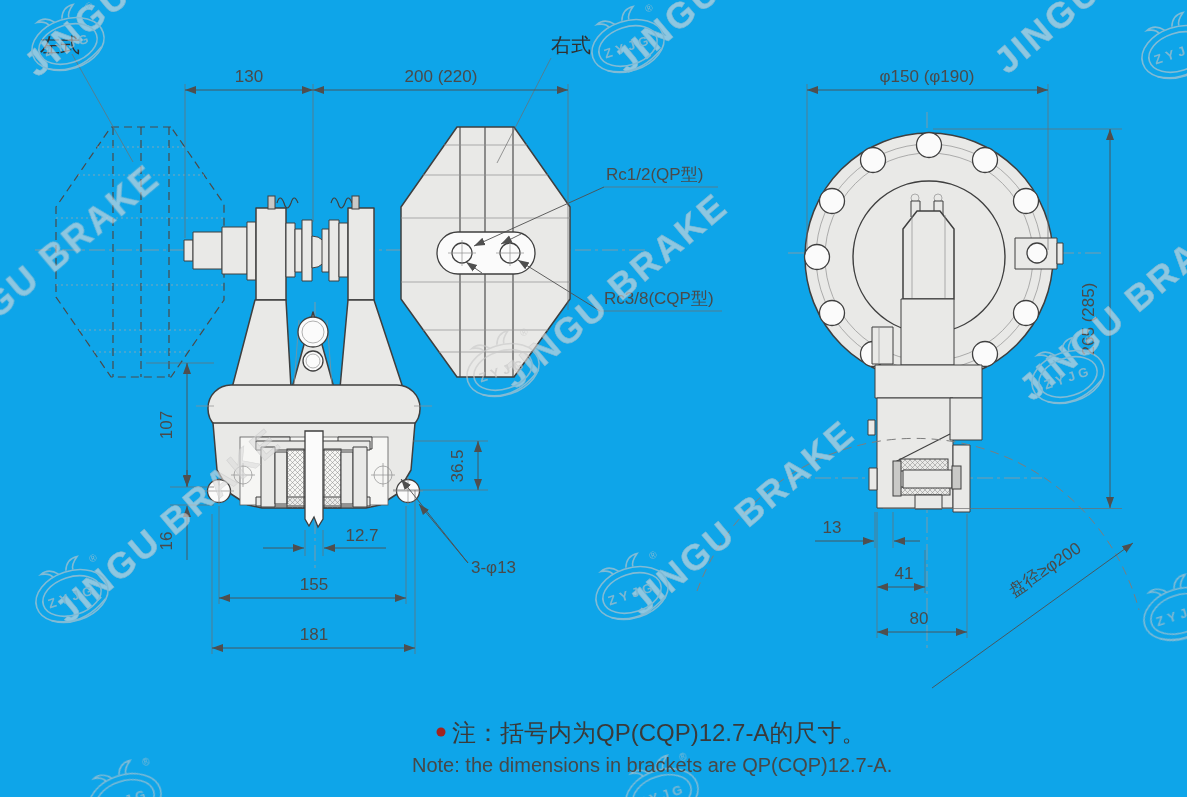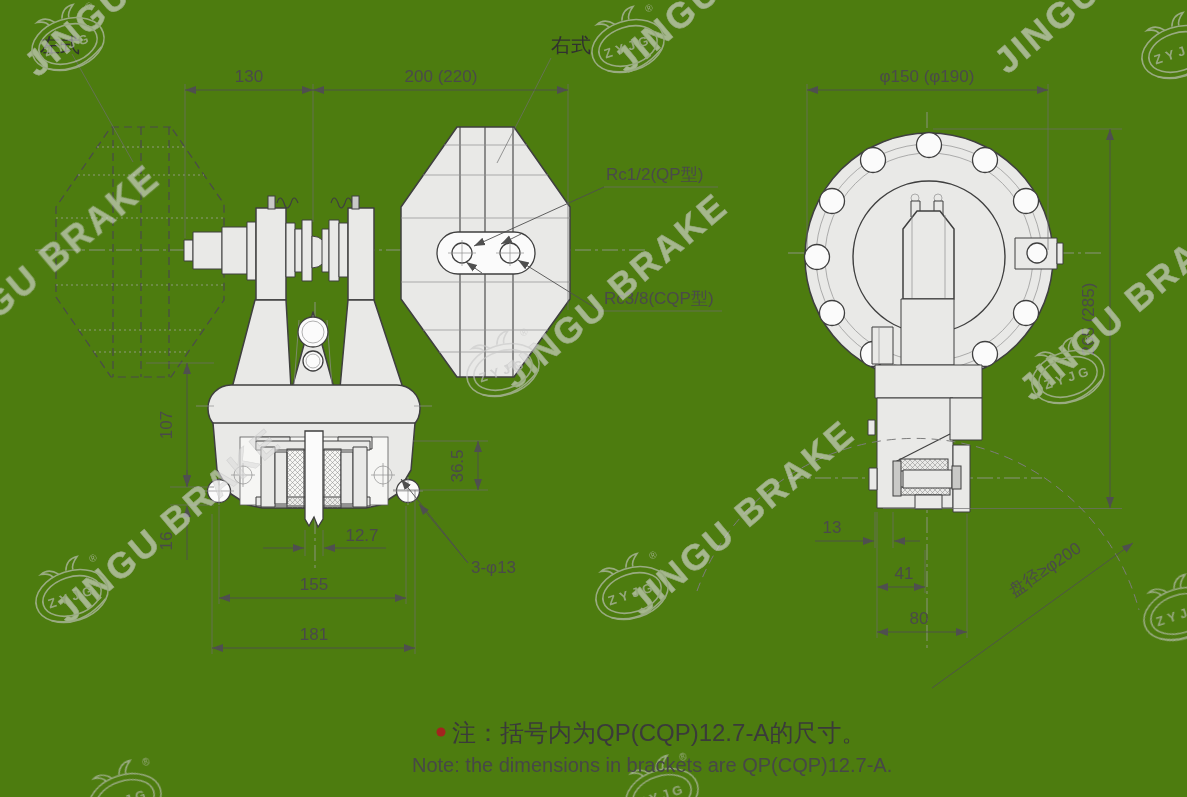--- a/index.html
+++ b/index.html
@@ -1,16 +1,16 @@
 <!DOCTYPE html>
 <html><head>
 <meta charset="utf-8">
 <style>
   html,body{margin:0;padding:0;background:#fff;}
-  .page{width:1187px;height:797px;background:#4d7c0f;position:relative;overflow:hidden;
+  .page{width:1187px;height:797px;background:#0ea5e9;position:relative;overflow:hidden;
         font-family:"Liberation Sans",sans-serif;}
   svg{display:block;}
   
   .o  {fill:#e9e9e7;stroke:#3f3f3f;stroke-width:1.5;stroke-linejoin:round;}
   .o2 {fill:#e9e9e7;stroke:#3f3f3f;stroke-width:1;stroke-linejoin:round;}
   .od {fill:#c9c9c7;stroke:#3f3f3f;stroke-width:1;}
   .w  {fill:#fbfbfb;stroke:#3f3f3f;stroke-width:1.3;}
   .hv {fill:url(#ph);stroke:#3f3f3f;stroke-width:1;}
   .ln {fill:none;stroke:#3f3f3f;stroke-width:1.1;}
   .t  {fill:none;stroke:#8f8f8f;stroke-width:0.7;}

